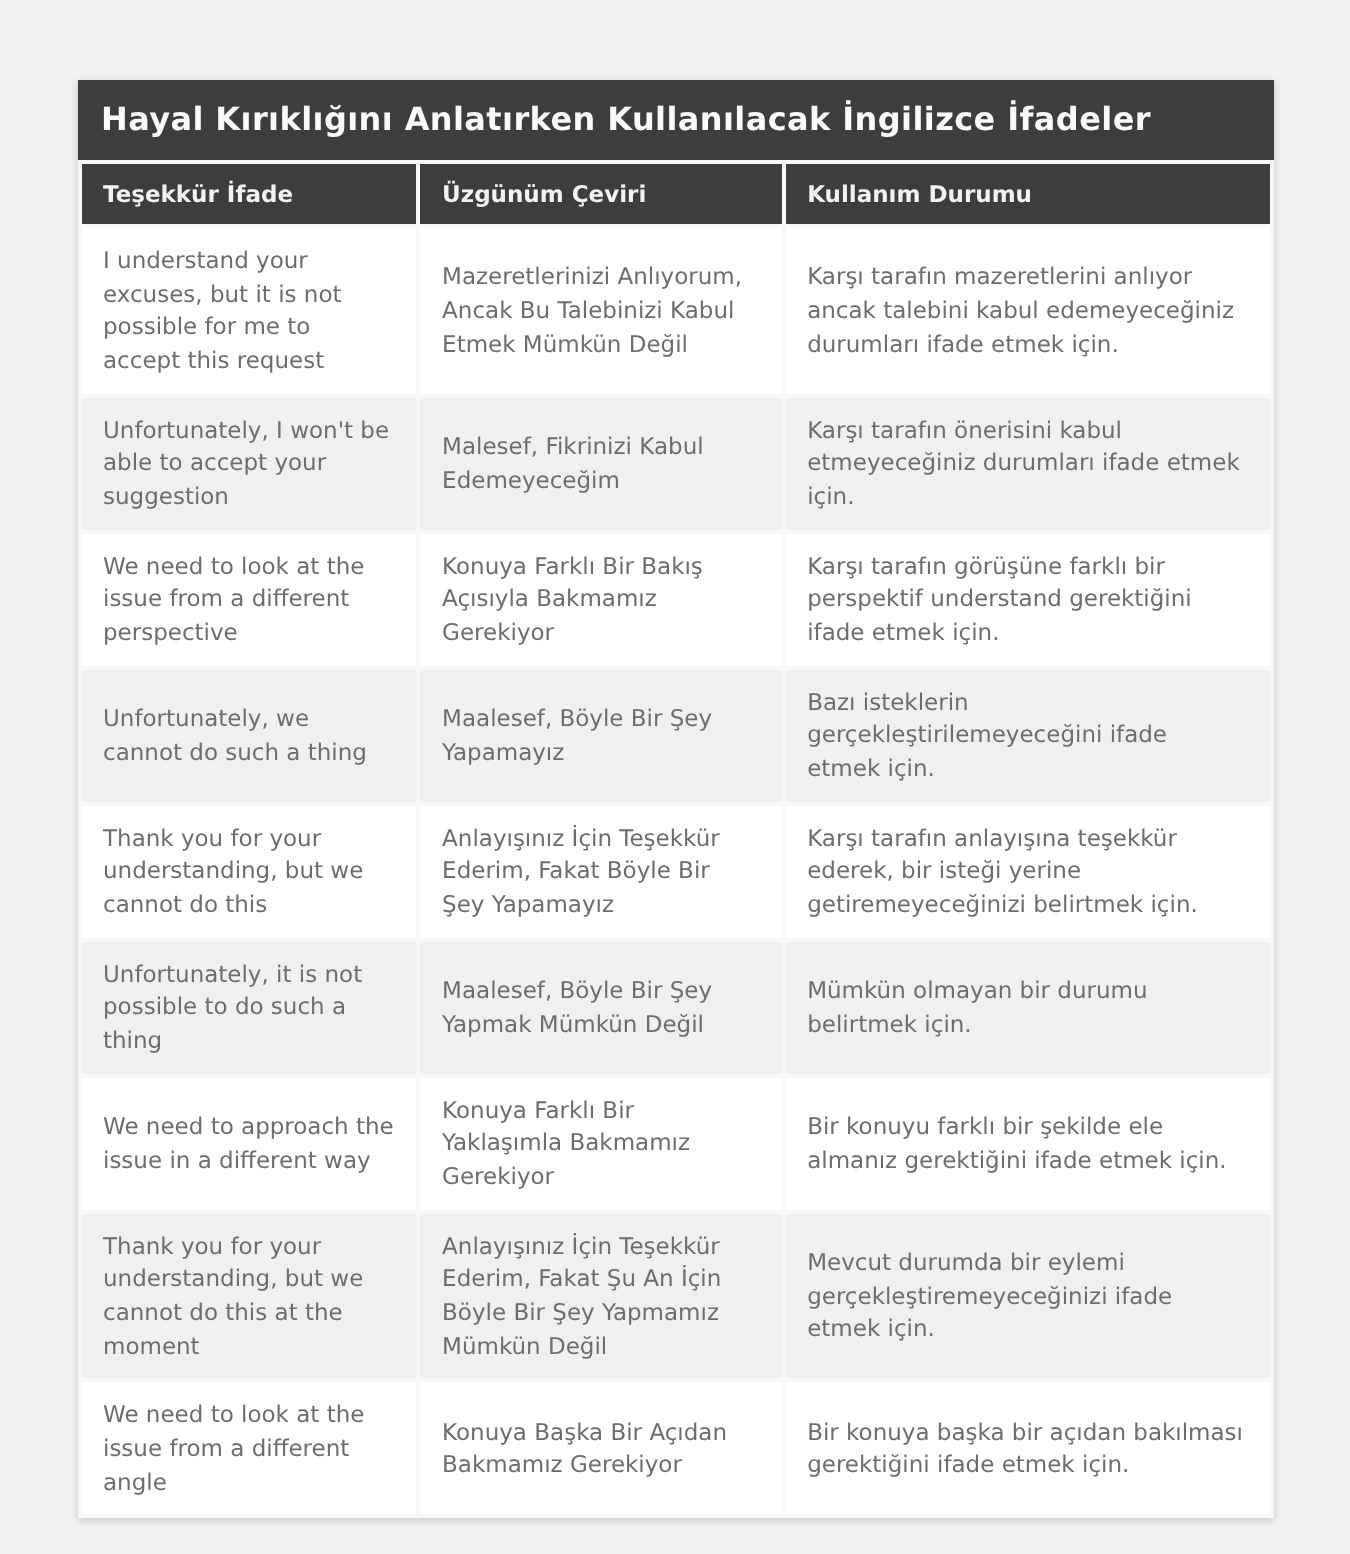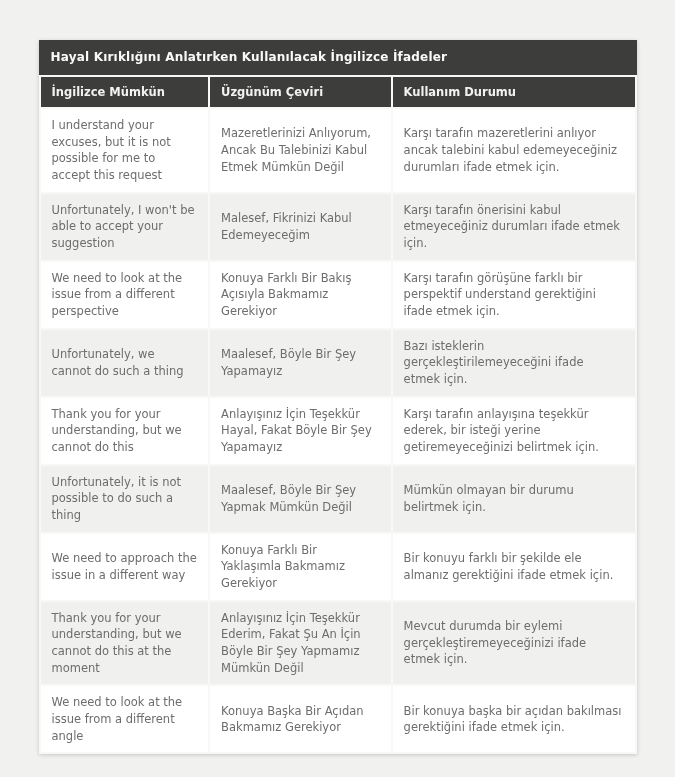--- a/index.html
+++ b/index.html
@@ -22,21 +22,21 @@
   .page{padding-top:40px;}
   .card{
     width:598px;
     margin:0 auto;
     background:var(--gap-bg);
     box-shadow:0 1px 4px rgba(0,0,0,0.18);
   }
   .title-bar{
     background:var(--header-bg);
     color:#fafafa;
-    font-size:12px;
+    font-size:16px;
     font-weight:bold;
     padding:10px 12px 11px 12px;
     letter-spacing:0.2px;
   }
   table{
     width:100%;
     border-collapse:separate;
     border-spacing:2px;
     table-layout:fixed;
   }
@@ -68,21 +68,21 @@
   <div class="card">
     <div class="title-bar">Hayal Kırıklığını Anlatırken Kullanılacak İngilizce İfadeler</div>
     <table>
       <colgroup>
         <col class="c1">
           <col class="c2">
           <col class="c3">
       </colgroup>
       <thead>
         <tr>
-          <th>İngilizce Mümkün</th>
+          <th>Teşekkür İfade</th>
           <th>Üzgünüm Çeviri</th>
           <th>Kullanım Durumu</th>
         </tr>
       </thead>
       <tbody id="rows">
 
   <tr>
     <td>I understand your excuses, but it is not possible for me to accept this request</td>
     <td>Mazeretlerinizi Anlıyorum, Ancak Bu Talebinizi Kabul Etmek Mümkün Değil</td>
     <td>Karşı tarafın mazeretlerini anlıyor ancak talebini kabul edemeyeceğiniz durumları ifade etmek için.</td>
@@ -101,21 +101,21 @@
   </tr>
 
   <tr>
     <td>Unfortunately, we cannot do such a thing</td>
     <td>Maalesef, Böyle Bir Şey Yapamayız</td>
     <td>Bazı isteklerin gerçekleştirilemeyeceğini ifade etmek için.</td>
   </tr>
 
   <tr>
     <td>Thank you for your understanding, but we cannot do this</td>
-    <td>Anlayışınız İçin Teşekkür Hayal, Fakat Böyle Bir Şey Yapamayız</td>
+    <td>Anlayışınız İçin Teşekkür Ederim, Fakat Böyle Bir Şey Yapamayız</td>
     <td>Karşı tarafın anlayışına teşekkür ederek, bir isteği yerine getiremeyeceğinizi belirtmek için.</td>
   </tr>
 
   <tr>
     <td>Unfortunately, it is not possible to do such a thing</td>
     <td>Maalesef, Böyle Bir Şey Yapmak Mümkün Değil</td>
     <td>Mümkün olmayan bir durumu belirtmek için.</td>
   </tr>
 
   <tr>

